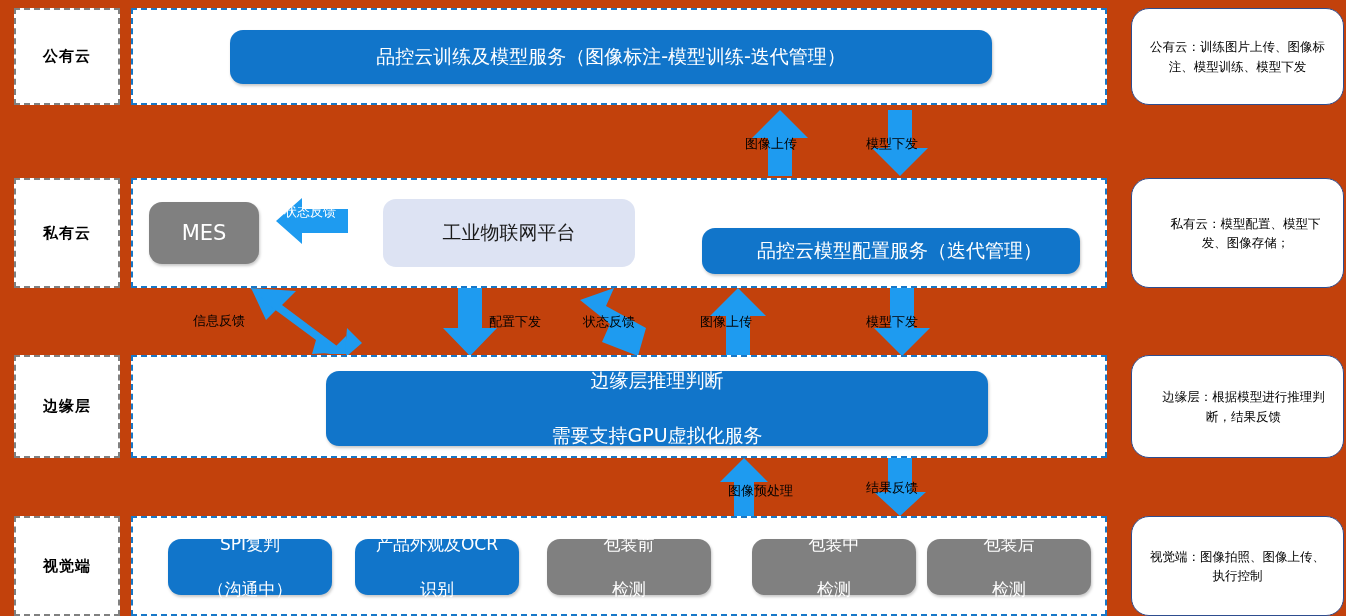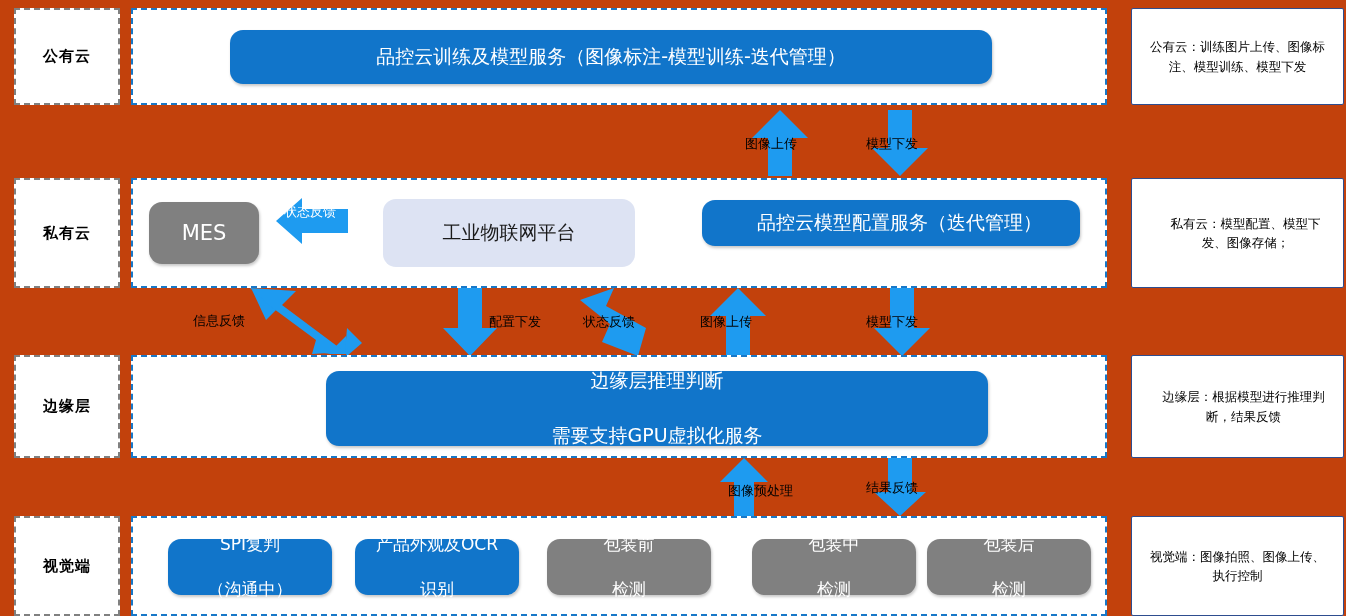--- a/index.html
+++ b/index.html
@@ -46,21 +46,21 @@
     background: #ffffff;
     box-sizing: border-box;
   }
 
   
   .note {
     position: absolute;
     left: 1131px;
     width: 213px;
     border: 1px solid #2e4d8f;
-    border-radius: 2px;
+    border-radius: 18px;
     background: #ffffff;
     display: flex;
     align-items: center;
     justify-content: center;
     box-sizing: border-box;
     padding: 4px 12px;
   }
   .note span {
     font-size: 12.5px;
     line-height: 1.55;
@@ -146,21 +146,21 @@
   <div class="row-label" style="top:178px; height:110px;">
     <span>私有云</span>
   </div>
   <div class="band" style="top:178px; height:110px;">
     <div class="box box-lav" style="left:250px; top:19px; width:252px; height:68px; font-size:19px;">
       <span>工业物联网平台</span>
     </div>
     <div class="box box-grey" style="left:16px; top:22px; width:110px; height:62px; font-size:21px;">
       <span>MES</span>
     </div>
-    <div class="box box-blue" style="left:569px; top:20px; width:378px; height:46px; font-size:19px;padding-left:17px;">
+    <div class="box box-blue" style="left:569px; top:48px; width:378px; height:46px; font-size:19px;padding-left:17px;">
       <span>品控云模型配置服务（迭代管理）</span>
     </div>
   </div>
   <div class="note" style="top:178px; height:110px;padding-left:28px;">
     <span>私有云：模型配置、模型下发、图像存储；</span>
   </div>
 
   <div class="arrow" style="left:276px; top:198px;">
     <svg width="72" height="46" viewBox="0 0 72 46">
       <polygon points="0,23 26,0 26,11 72,11 72,35 26,35 26,46" fill="#1e9bf0"></polygon>

